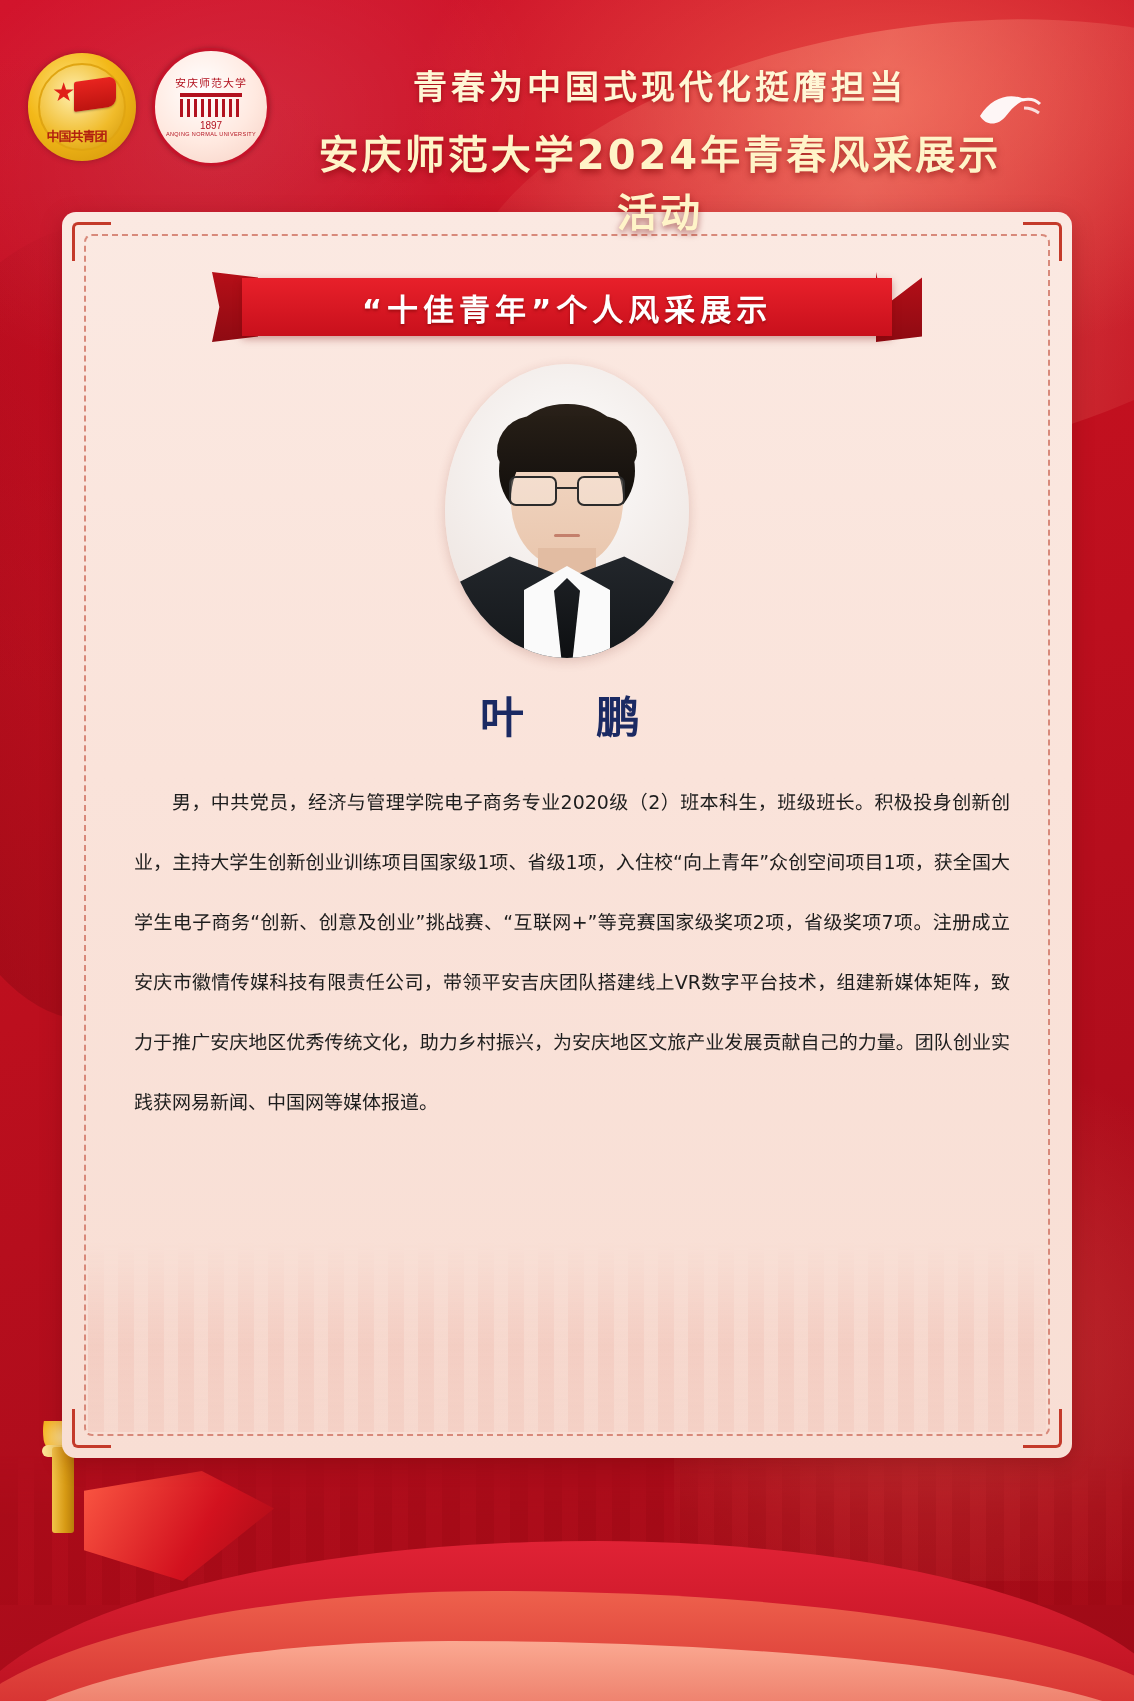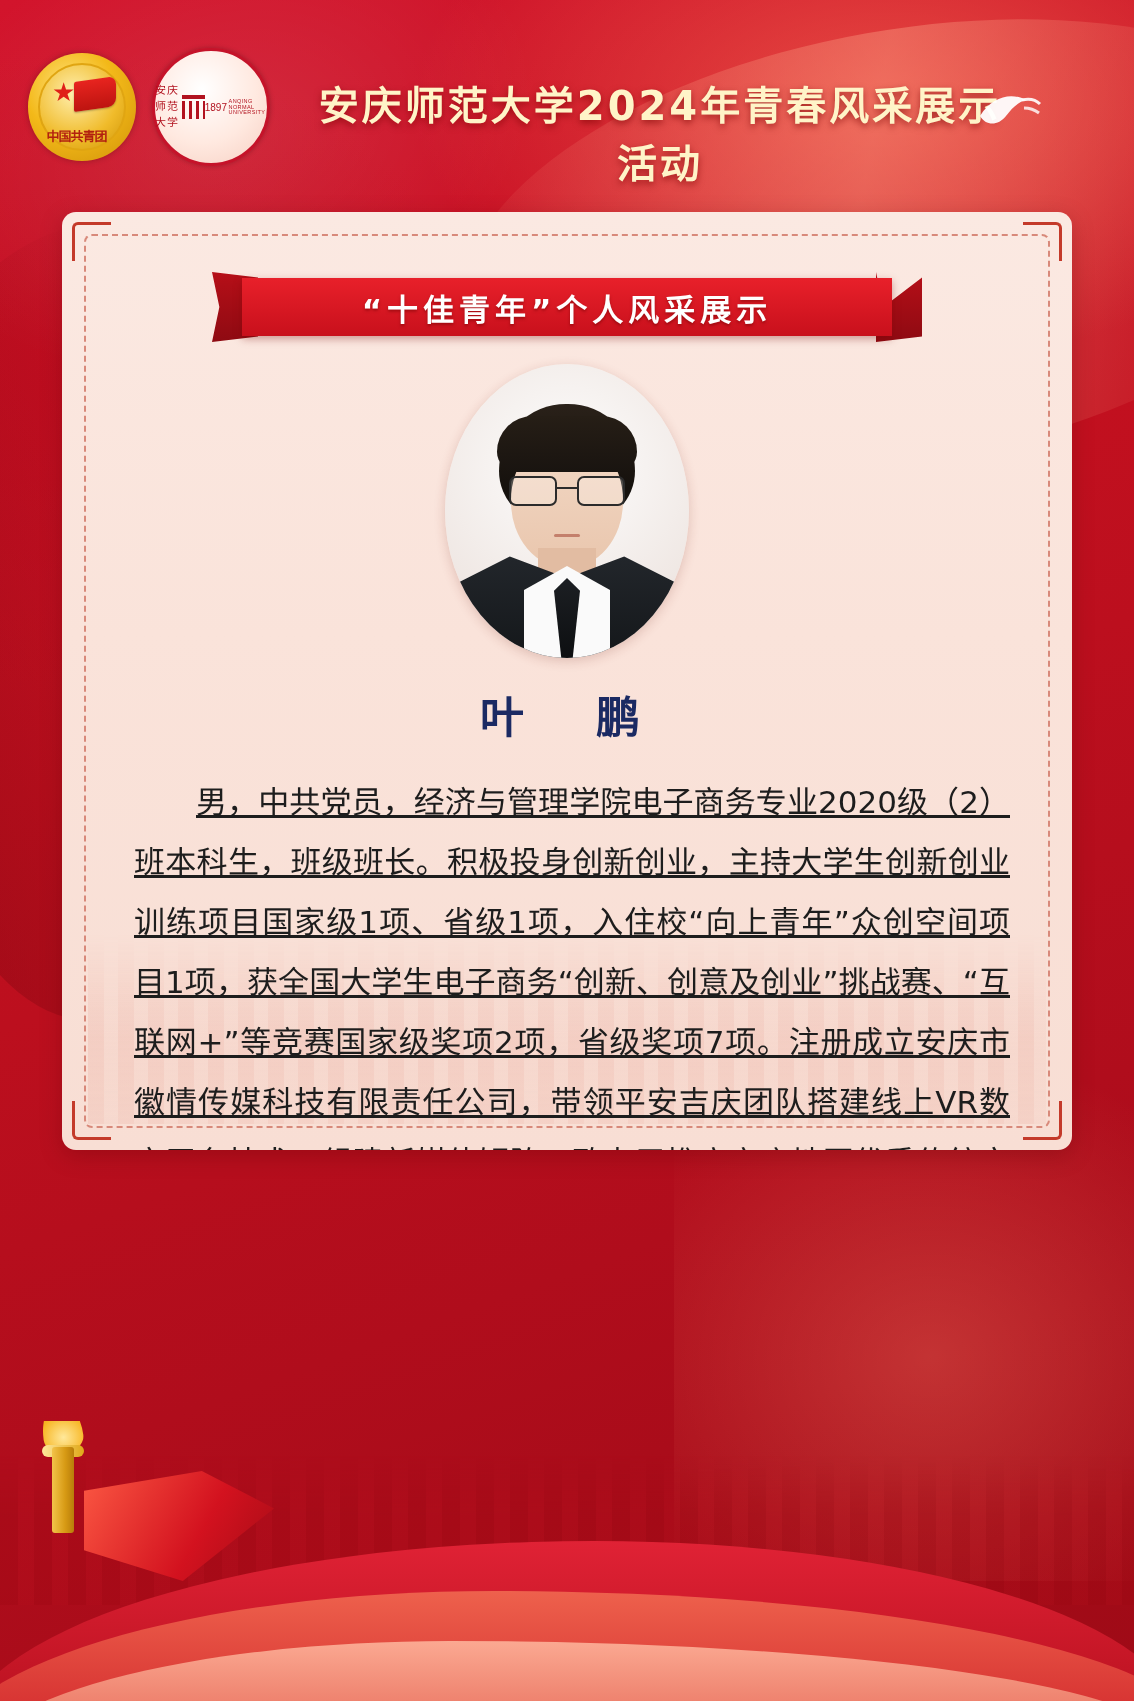--- a/index.html
+++ b/index.html
@@ -68,21 +68,21 @@
   }
   .emblem-youth .cn{
     position:absolute;left:0;right:11px;bottom:16px;text-align:center;
     font-size:13px;color:#b2200f;font-weight:bold;letter-spacing:-1px;
   }
   .emblem-univ{
     position:relative;width:112px;height:112px;border-radius:50%;
     background:radial-gradient(circle at 42% 34%, #ffffff 0%, #ffe9e0 55%, #f6cfc2 100%);
     border:3px solid #c5132a;
     box-shadow:0 0 5px rgba(0,0,0,0.25);
-    display:flex;flex-direction:row;align-items:center;justify-content:flex-start;
+    display:flex;flex-direction:column;align-items:center;justify-content:center;
   }
   .emblem-univ .top-cn{font-size:11px;color:#b2121f;letter-spacing:1px;margin-top:-4px;}
   .emblem-univ .bld{
     width:62px;height:26px;margin:3px 0 1px;
     background:
       linear-gradient(#b2121f,#b2121f) 0 0/62px 4px no-repeat,
       repeating-linear-gradient(90deg,#b2121f 0 3px, transparent 3px 7px) 0 6px/62px 18px no-repeat;
   }
   .emblem-univ .yr{font-size:10px;color:#b2121f;}
   .emblem-univ .en{font-size:6px;color:#b2121f;letter-spacing:.4px;transform:scale(.92);}
@@ -97,21 +97,21 @@
     font-size:40px;font-weight:bold;color:#fff4c8;letter-spacing:3px;
     text-shadow:0 3px 7px rgba(120,0,0,.6);
     font-family:"DejaVu Sans","Liberation Sans",sans-serif;
   }
   .dove{
     position:absolute;right:92px;top:86px;width:70px;height:46px;z-index:7;
   }
 
   
   .card{
-    position:absolute;left:62px;top:212px;width:1010px;height:938px;
+    position:absolute;left:62px;top:212px;width:1010px;height:1246px;
     background:linear-gradient(180deg,#fbe9e2 0%,#fae3da 45%,#f8ded4 100%);
     border-radius:14px;
     box-shadow:0 6px 22px rgba(90,0,0,.28);
     z-index:5;overflow:hidden;
   }
   .card .dash{
     position:absolute;left:22px;top:22px;right:22px;bottom:22px;
     border:2px dashed #d8897a;border-radius:8px;pointer-events:none;
   }
   .corner{position:absolute;width:36px;height:36px;border:3px solid #c43a2a;}
@@ -204,24 +204,23 @@
     clip-path:polygon(50% 0,100% 16%,72% 100%,28% 100%,0 16%);
   }
 
   .name{
     position:absolute;left:0;right:0;top:470px;text-align:center;
     font-size:44px;font-weight:bold;color:#1b2a63;letter-spacing:14px;
     font-family:"DejaVu Sans","Liberation Sans",sans-serif;
   }
   .bio{
     position:absolute;left:72px;right:62px;top:560px;
-    font-size:31px;line-height:60px;color:#1d1d1d;text-align:justify;
+    font-size:19px;line-height:60px;color:#1d1d1d;text-align:justify;
     text-indent:2em;
     font-family:"DejaVu Sans","Liberation Sans",sans-serif;
-    text-decoration:underline;
   }
 
   
   .footer{position:absolute;left:0;bottom:0;width:1134px;height:280px;z-index:4;overflow:hidden;}
   .f-city{
     position:absolute;left:0;bottom:96px;width:1134px;height:150px;
     background:repeating-linear-gradient(90deg, rgba(155,8,18,.55) 0 18px, rgba(186,18,30,.35) 18px 34px);
     -webkit-mask-image:linear-gradient(180deg, transparent 0%, #000 40%);
     mask-image:linear-gradient(180deg, transparent 0%, #000 40%);
     opacity:.5;
@@ -292,20 +291,21 @@
       <div class="emblem-univ">
         <div class="top-cn">安庆师范大学</div>
         <div class="bld"></div>
         <div class="yr">1897</div>
         <div class="en">ANQING NORMAL UNIVERSITY</div>
       </div>
 
     </div>
 
     <div class="title-wrap">
+      <div class="title-line1">青春为中国式现代化挺膺担当</div>
       <div class="title-line2">安庆师范大学2024年青春风采展示活动</div>
     </div>
 
     <svg class="dove" viewBox="0 0 70 46">
       <path d="M8 30 C20 10, 40 6, 54 14 C46 16, 40 22, 34 30 C26 40, 14 40, 8 30 Z" fill="#ffffff" opacity="0.95"></path>
       <path d="M50 14 C58 12, 64 14, 68 18" stroke="#ffffff" stroke-width="3" fill="none" opacity="0.9"></path>
       <path d="M52 22 C58 22, 63 24, 67 27" stroke="#ffffff" stroke-width="3" fill="none" opacity="0.8"></path>
     </svg>
   </div>
 

